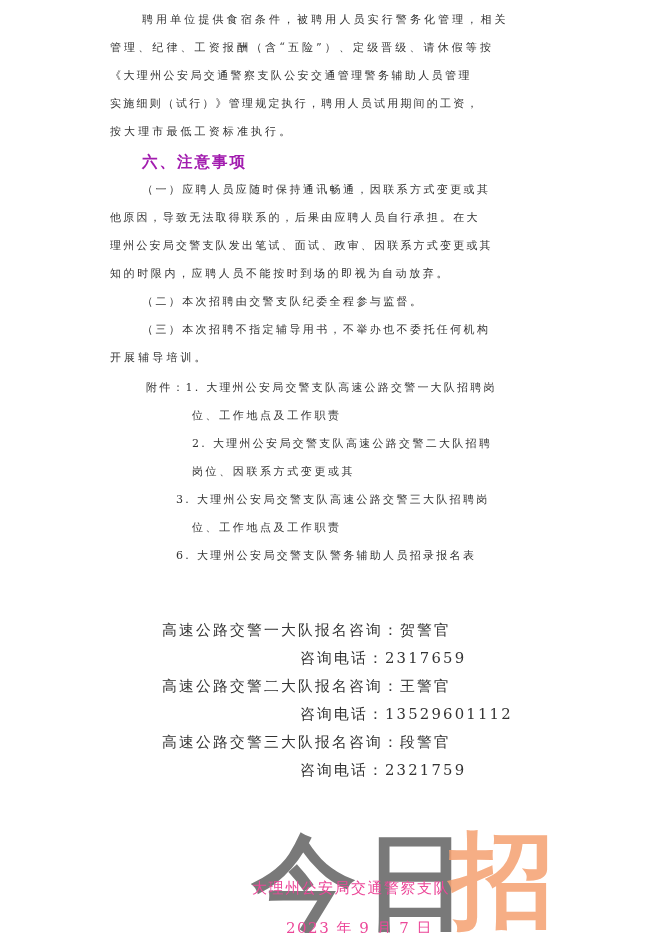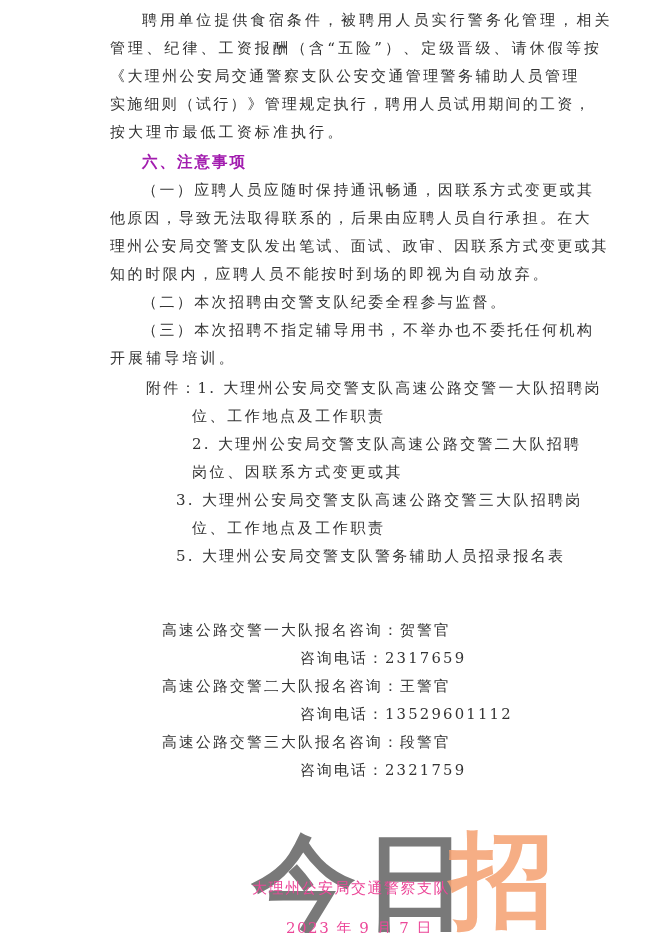--- a/index.html
+++ b/index.html
@@ -1,19 +1,19 @@
 <!DOCTYPE html>
 <html><head>
 <meta charset="utf-8">
 <style>
   html, body { margin: 0; padding: 0; background: #ffffff; }
   body { width: 655px; height: 933px; position: relative; overflow: hidden;
          font-family: "DejaVu Serif", "Liberation Serif", serif; color: #2a2a2a; }
   .page { position: absolute; left: 0; top: 0; width: 655px; height: 933px; }
-  .line { position: absolute; left: 110px; white-space: nowrap; font-size: 15px;
+  .line { position: absolute; left: 110px; white-space: nowrap; font-size: 11px;
           letter-spacing: 3.1px; line-height: 20px; color: #333; }
   .heading { font-family: "DejaVu Sans", "Liberation Sans", sans-serif; font-weight: bold;
              font-size: 15.5px; letter-spacing: 2px; color: #a21caf; }
   .att { letter-spacing: 2.6px; }
   .contact { letter-spacing: 2.2px; font-size: 14.8px; }
   .wm { position: absolute; font-family: "DejaVu Sans", "Liberation Sans", sans-serif;
         font-weight: bold; font-size: 104px; line-height: 104px; }
   .wm-gray { color: rgba(110,110,110,0.92); }
   .wm-orange { color: rgba(244,160,112,0.85); }
   .sig { position: absolute; white-space: nowrap; font-size: 15px; color: #ec4899; letter-spacing: 1.5px; z-index: 3; }
@@ -38,21 +38,21 @@
   <div class="line" style="top:292px; left:142px; letter-spacing:2.4px;">（二）本次招聘由交警支队纪委全程参与监督。</div>
   <div class="line" style="top:320px; left:142px; letter-spacing:2.4px;">（三）本次招聘不指定辅导用书，不举办也不委托任何机构</div>
   <div class="line" style="top:348px;">开展辅导培训。</div>
 
   <div class="line att" style="top:378px; left:146px; letter-spacing:2.2px;">附件：1. 大理州公安局交警支队高速公路交警一大队招聘岗</div>
   <div class="line att" style="top:406px; left:192px;">位、工作地点及工作职责</div>
   <div class="line att" style="top:434px; left:192px; letter-spacing:2.3px;">2. 大理州公安局交警支队高速公路交警二大队招聘</div>
   <div class="line att" style="top:462px; left:192px;">岗位、因联系方式变更或其</div>
   <div class="line att" style="top:490px; left:176px; letter-spacing:2.3px;">3. 大理州公安局交警支队高速公路交警三大队招聘岗</div>
   <div class="line att" style="top:518px; left:192px;">位、工作地点及工作职责</div>
-  <div class="line att" style="top:546px; left:176px; letter-spacing:2.3px;">5. 大理州公安局交警支队警务辅助人员招录报名表</div>
+  <div class="line att" style="top:546px; left:176px; letter-spacing:2.3px;">6. 大理州公安局交警支队警务辅助人员招录报名表</div>
 
   <div class="line contact" style="top:620px; left:162px;">高速公路交警一大队报名咨询：贺警官</div>
   <div class="line contact" style="top:648px; left:300px;">咨询电话：2317659</div>
   <div class="line contact" style="top:676px; left:162px;">高速公路交警二大队报名咨询：王警官</div>
   <div class="line contact" style="top:704px; left:300px;">咨询电话：13529601112</div>
   <div class="line contact" style="top:732px; left:162px;">高速公路交警三大队报名咨询：段警官</div>
   <div class="line contact" style="top:760px; left:300px;">咨询电话：2321759</div>
 
   <div class="wm wm-gray" style="left:252px; top:830px; letter-spacing:8px;">今日</div>
   <div class="wm wm-orange" style="left:450px; top:828px; letter-spacing:2px;">招聘</div>

